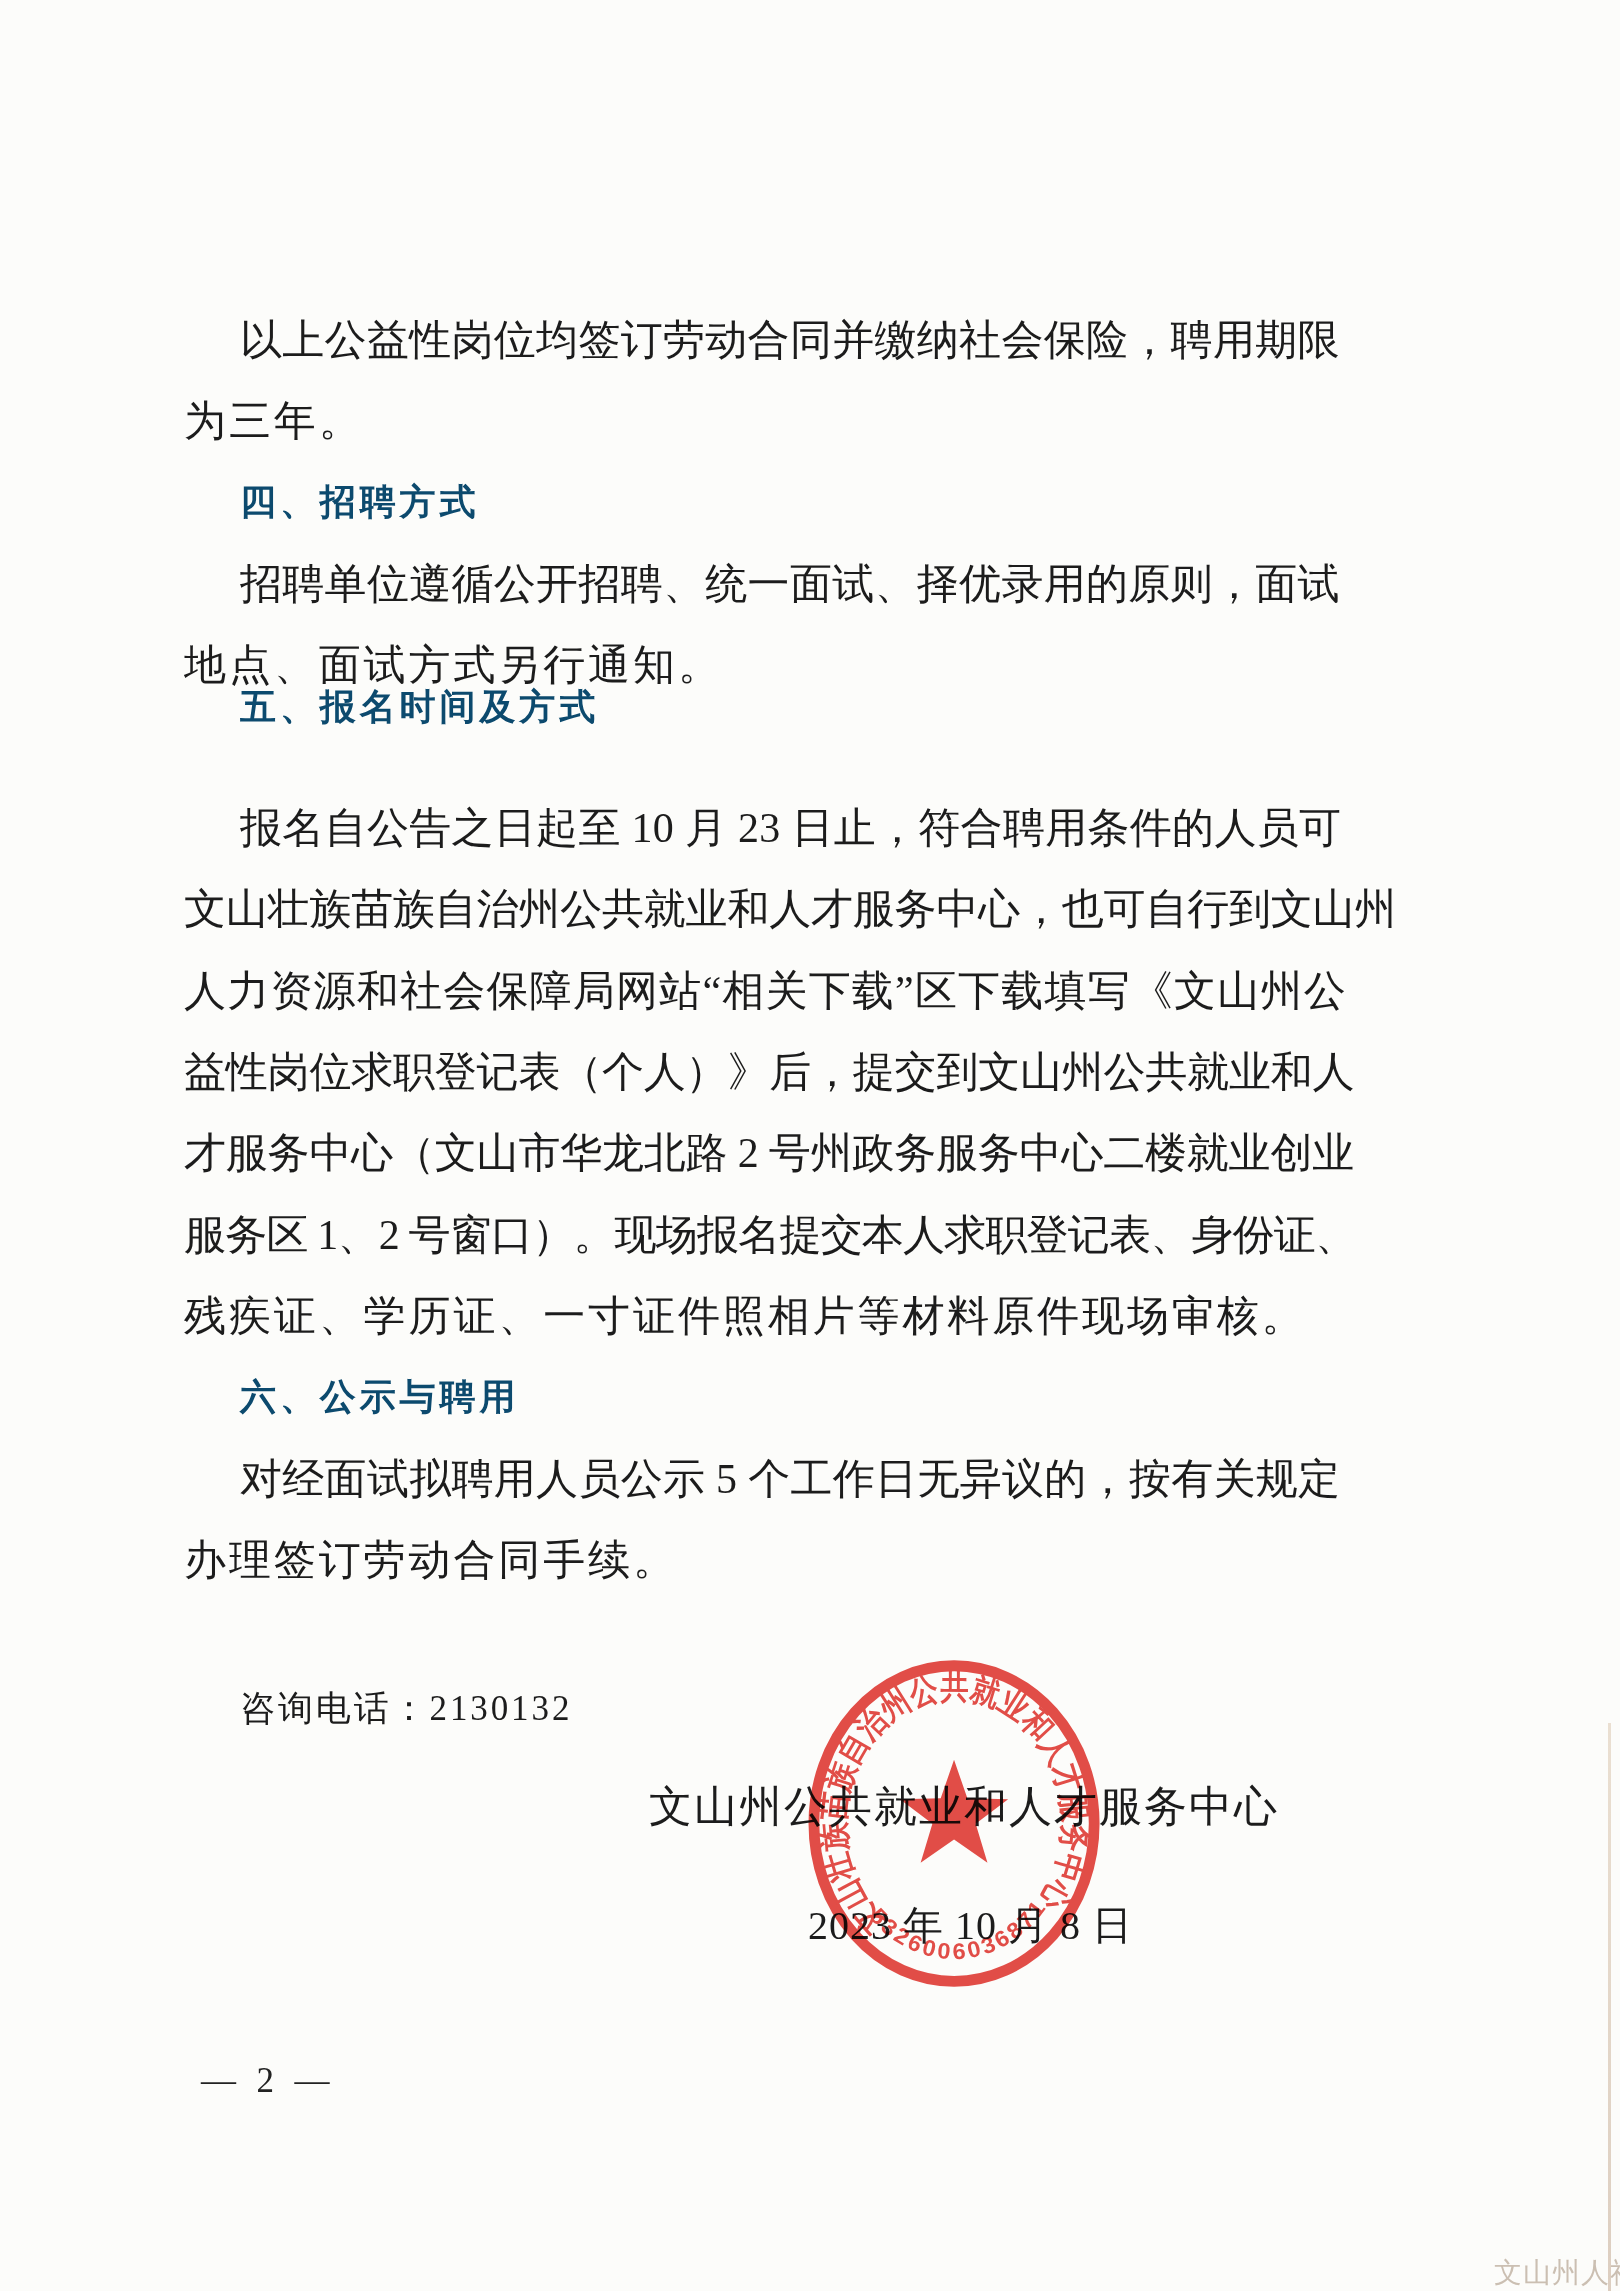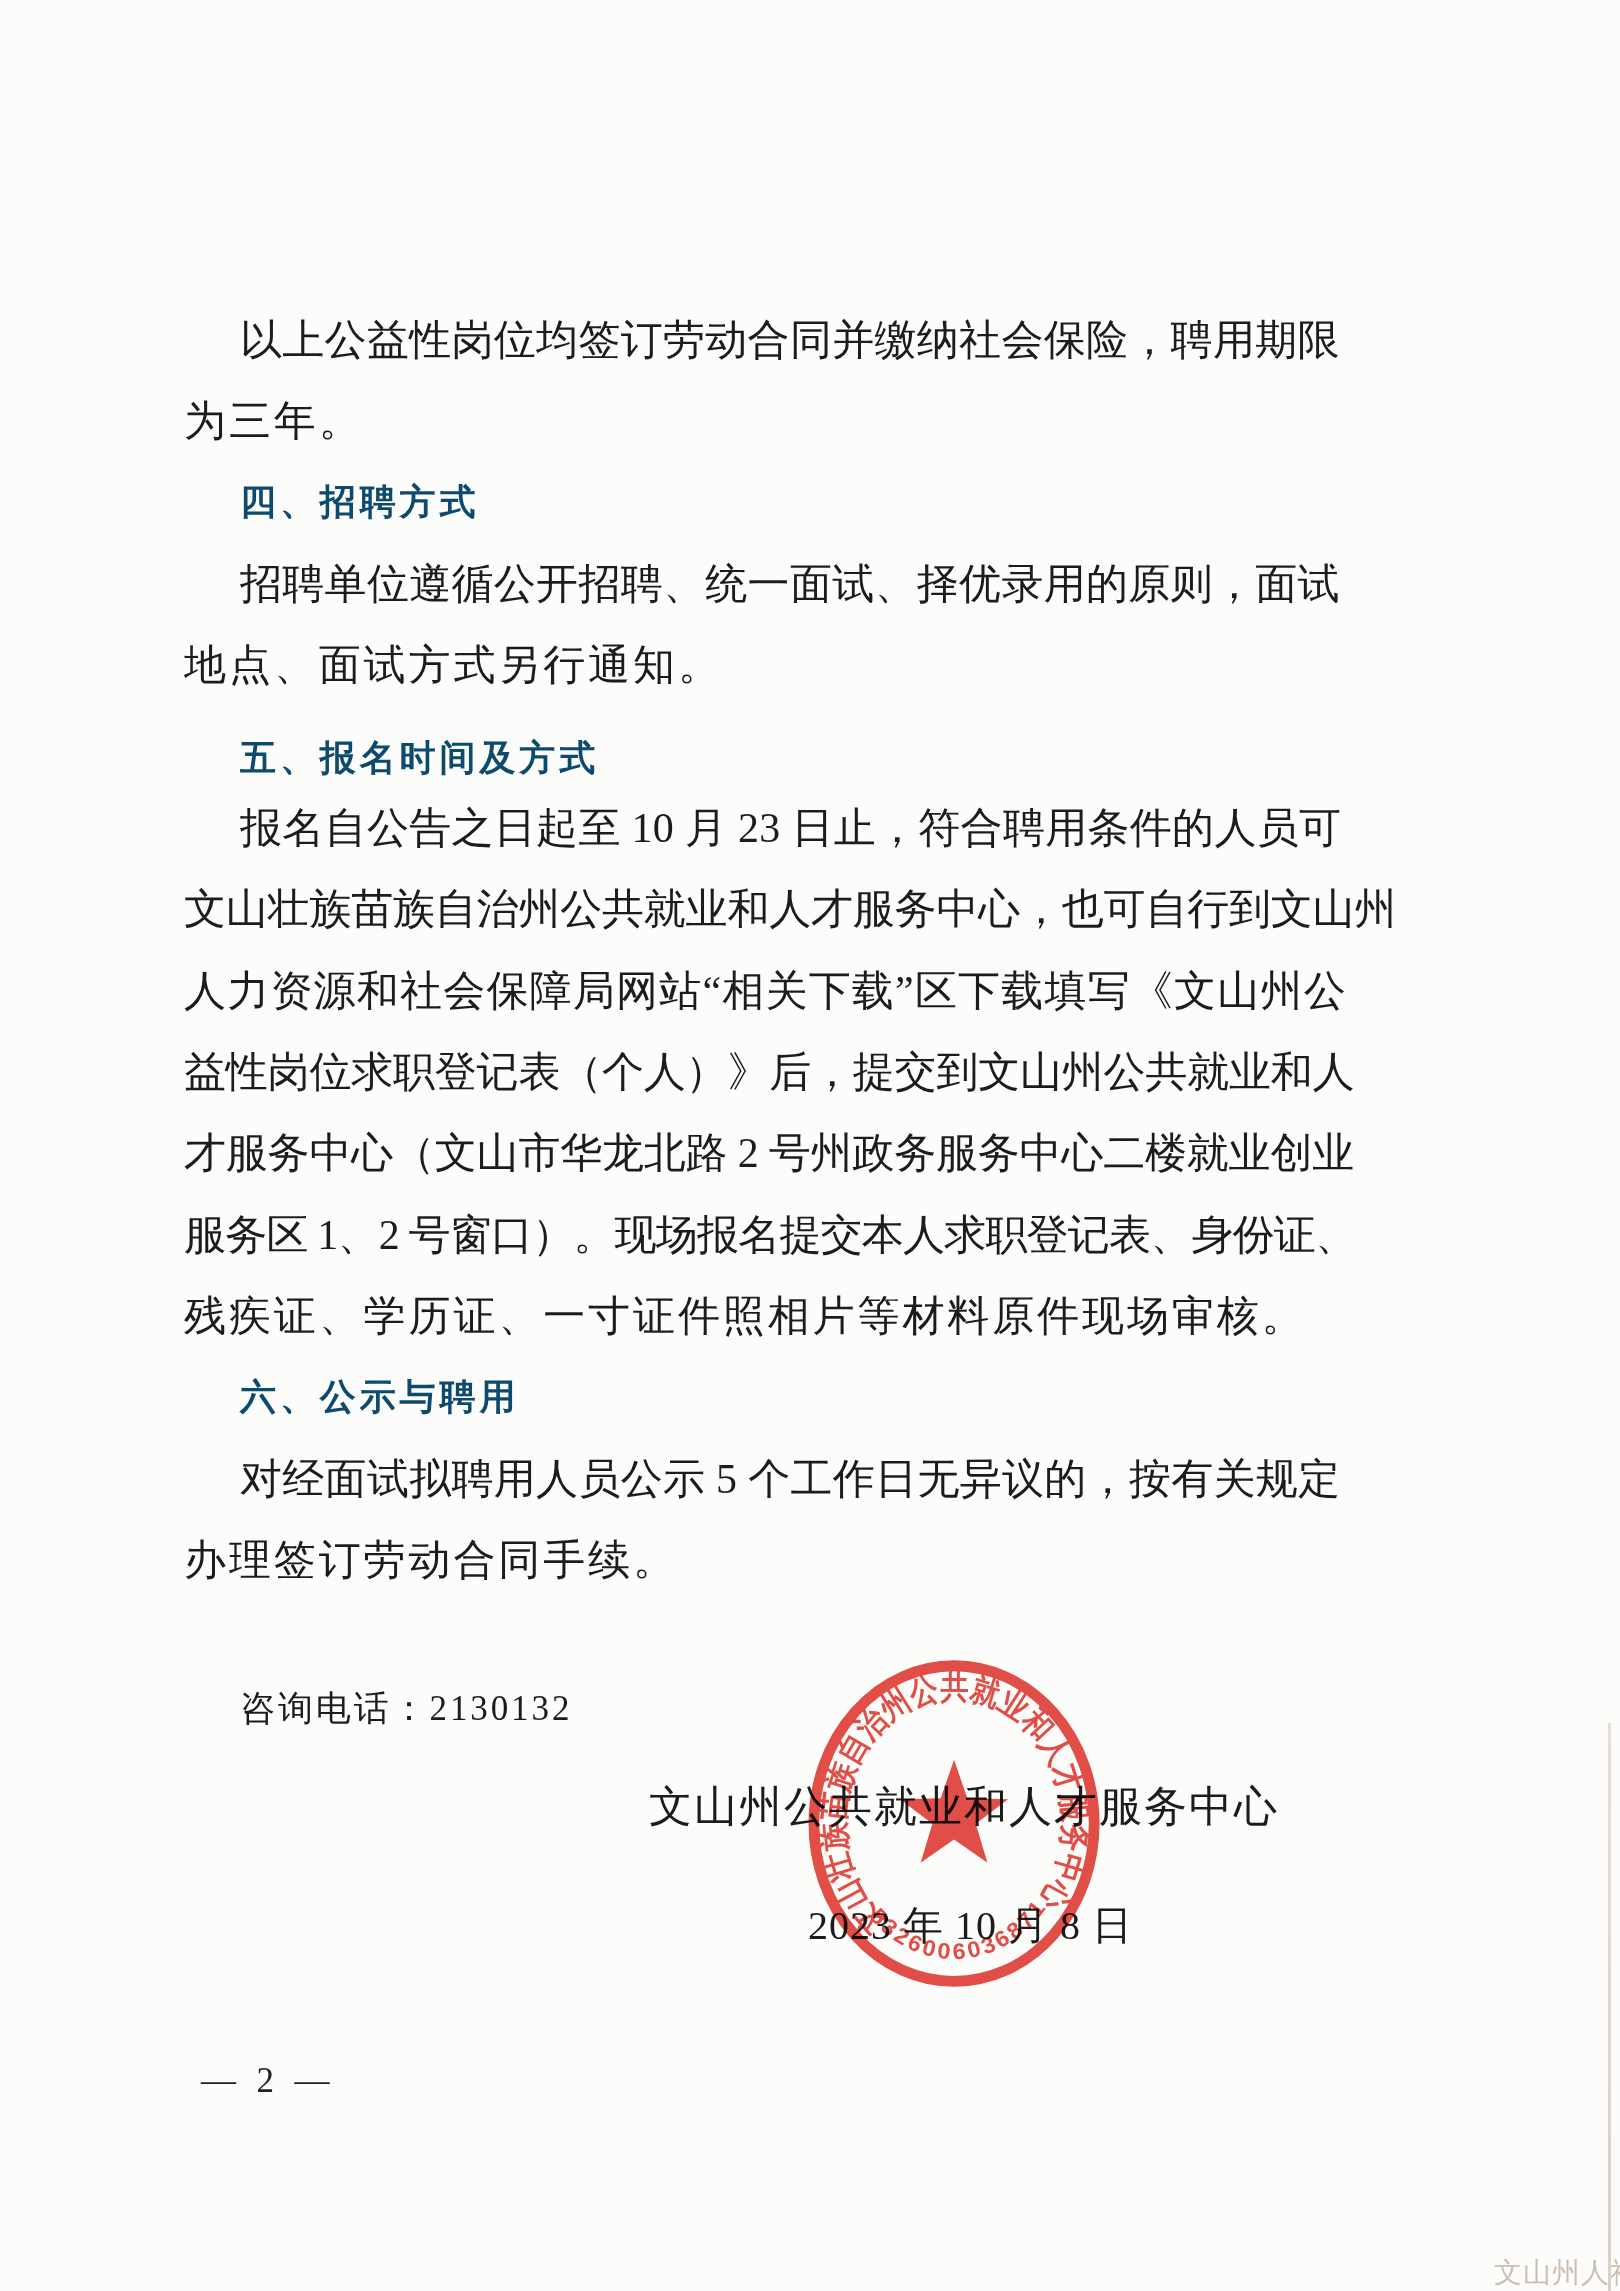--- a/index.html
+++ b/index.html
@@ -79,21 +79,21 @@
 <body>
 
 <div class="page">
 
   <div id="body-lines">
       <div class="line" style="top: 310px; left: 240px;"><span style="letter-spacing: 0.3px;">以上公益性岗位均签订劳动合同并缴纳社会保险，聘用期限</span></div>
       <div class="line" style="top: 391px; left: 184px;"><span style="letter-spacing: 2.9px;">为三年。</span></div>
       <div class="line heading" style="top: 472px; left: 240px;"><span style="letter-spacing: 3.9px;">四、招聘方式</span></div>
       <div class="line" style="top: 554px; left: 240px;"><span style="letter-spacing: 0.3px;">招聘单位遵循公开招聘、统一面试、择优录用的原则，面试</span></div>
       <div class="line" style="top: 635px; left: 184px;"><span style="letter-spacing: 2.9px;">地点、面试方式另行通知。</span></div>
-      <div class="line heading" style="top: 728px; left: 240px; text-align: center;"><span style="letter-spacing: 3.9px;">五、报名时间及方式</span></div>
+      <div class="line heading" style="top: 677px; left: 240px; text-align: center;"><span style="letter-spacing: 3.9px;">五、报名时间及方式</span></div>
       <div class="line" style="top: 798px; left: 240px;"><span style="letter-spacing: 0.3px;">报名自公告之日起至 10 月 23 日止，符合聘用条件的人员可</span></div>
       <div class="line" style="top: 879px; left: 184px;"><span style="letter-spacing: -0.2px;">文山壮族苗族自治州公共就业和人才服务中心，也可自行到文山州</span></div>
       <div class="line" style="top: 961px; left: 184px;"><span style="letter-spacing: 1.2px;">人力资源和社会保障局网站“相关下载”区下载填写《文山州公</span></div>
       <div class="line" style="top: 1042px; left: 184px;"><span style="letter-spacing: -0.2px;">益性岗位求职登记表（个人）》后，提交到文山州公共就业和人</span></div>
       <div class="line" style="top: 1123px; left: 184px;"><span style="letter-spacing: -0.2px;">才服务中心（文山市华龙北路 2 号州政务服务中心二楼就业创业</span></div>
       <div class="line" style="top: 1205px; left: 184px;"><span style="letter-spacing: -0.8px;">服务区 1、2 号窗口）。现场报名提交本人求职登记表、身份证、</span></div>
       <div class="line" style="top: 1286px; left: 184px;"><span style="letter-spacing: 2.9px;">残疾证、学历证、一寸证件照相片等材料原件现场审核。</span></div>
       <div class="line heading" style="top: 1367px; left: 240px;"><span style="letter-spacing: 3.9px;">六、公示与聘用</span></div>
       <div class="line" style="top: 1449px; left: 240px;"><span style="letter-spacing: 0.3px;">对经面试拟聘用人员公示 5 个工作日无异议的，按有关规定</span></div>
       <div class="line" style="top: 1530px; left: 184px;"><span style="letter-spacing: 2.9px;">办理签订劳动合同手续。</span></div>

